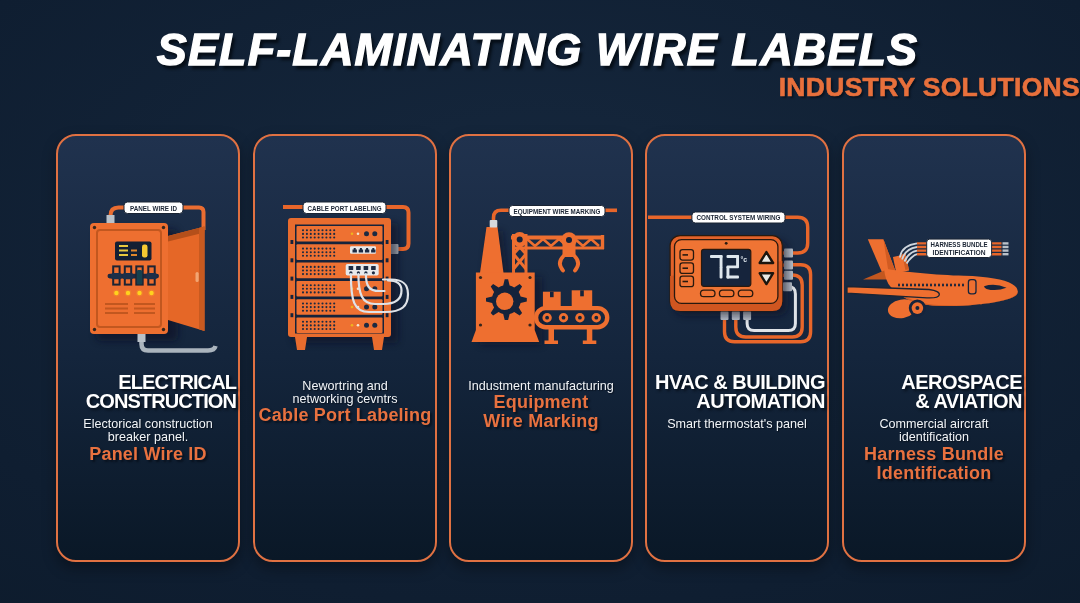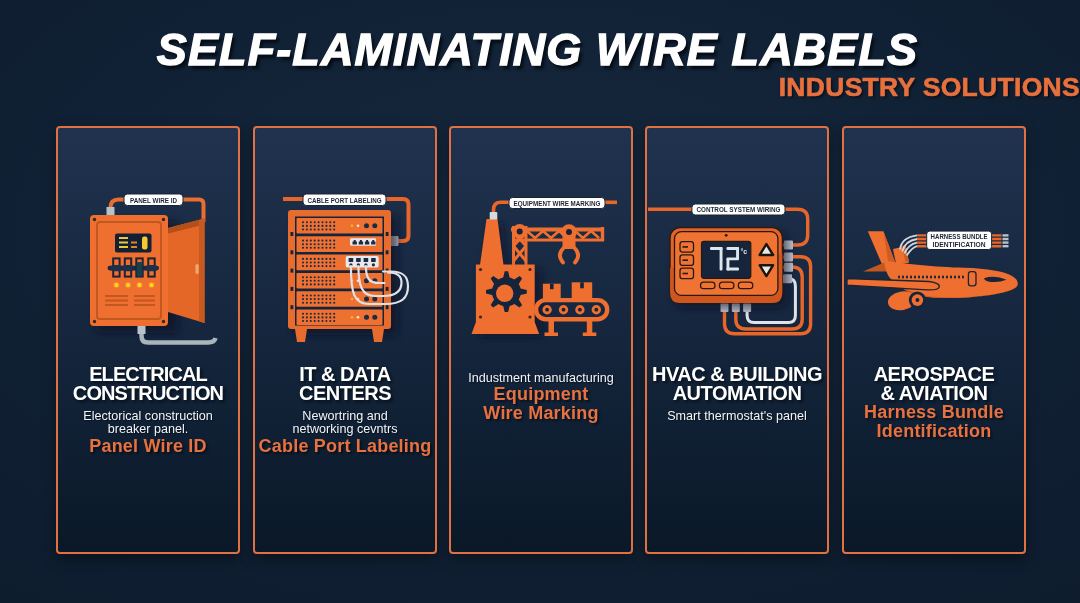--- a/index.html
+++ b/index.html
@@ -7,29 +7,29 @@
        font-family:"Liberation Sans",sans-serif;
        background:radial-gradient(120% 120% at 50% 38%, #16283e 0%, #0f1e31 52%, #0a1725 100%);}
   .title{position:absolute;left:0;top:24px;width:1075px;text-align:center;
          color:#fff;font-weight:bold;font-style:italic;font-size:45px;letter-spacing:1.1px;
          -webkit-text-stroke:1.3px #ffffff;
          text-shadow:3px 4px 3px rgba(4,9,16,0.85);white-space:nowrap;}
   .subtitle{position:absolute;left:0;top:71.5px;width:1080px;text-align:right;
             color:#e8703c;font-weight:bold;font-size:26.5px;letter-spacing:0.3px;
             -webkit-text-stroke:0.6px #e8703c;
             text-shadow:2px 2px 2px rgba(4,9,16,0.6);}
-  .card{position:absolute;top:126px;width:184px;height:428px;box-sizing:border-box;
-        border:2px solid #e07142;border-radius:4px;
+  .card{position:absolute;top:134px;width:184px;height:428px;box-sizing:border-box;
+        border:2px solid #e07142;border-radius:20px;
         background:linear-gradient(180deg,#20324e 0%,#14253c 52%,#0a1827 100%);
         box-shadow:0 6px 14px rgba(0,0,0,0.35);}
   .c1{left:56px}.c2{left:253px}.c3{left:449px}.c4{left:645px}.c5{left:842px}
   .art{position:absolute;left:0;top:0;width:180px;height:242px;}
   .txt{position:absolute;left:2px;top:236.5px;width:176px;text-align:center;color:#fff;}
   .h{font-weight:bold;font-size:20px;line-height:19.3px;letter-spacing:-0.5px;
-     text-shadow:2px 2px 3px rgba(4,9,16,0.75);}
+     text-shadow:2px 2px 3px rgba(4,9,16,0.75);text-align:right;}
   .s{font-size:12.6px;line-height:13.2px;margin-top:7px;color:#f2f5f8;
      text-shadow:1px 1px 1px rgba(4,9,16,0.6);}
   .o{font-weight:bold;font-size:18px;line-height:19.3px;margin-top:0;color:#e8713f;letter-spacing:0.2px;
      text-shadow:2px 2px 2px rgba(4,9,16,0.6);}
   .c1 .h{letter-spacing:-0.9px;}
   .c3 .h{letter-spacing:0;}
   .c4 .h{letter-spacing:-0.5px;}
 </style>
 </head>
 <body>
@@ -356,21 +356,20 @@
     <g fill="none" stroke="#dfe3e8" stroke-width="2.2" stroke-linecap="round">
       <path d="M95.9,138 C95.9,165 99,176 114,176 L130,176 C147,176 153,170 153,158 C153,146.5 146,143.5 136,143.5 L128,143.5"></path>
       <path d="M103.4,138 C103.4,158 107,168 120,168 L128,168 C141,168 146.5,163.5 146.5,154.5 C146.5,146.5 140.5,144.5 133,144.5"></path>
       <path d="M110.9,138 C110.9,150 114,155 124,155 L129.5,155"></path>
     </g>
 
     <rect x="48" y="66" width="83" height="11.5" rx="3.5" fill="#fff" stroke="#1a2433" stroke-width="1"></rect>
     <text x="89.5" y="74.6" font-size="7.6" font-weight="bold" fill="#1a2433" text-anchor="middle" font-family="Liberation Sans,sans-serif" textLength="74" lengthAdjust="spacingAndGlyphs">CABLE PORT LABELING</text>
   </svg>
   <div class="txt">
-    <div class="h">IT &amp; DATA<br>CENTERS</div>
     <div class="s">Newortring and<br>networking cevntrs</div>
     <div class="o">Cable Port Labeling</div>
   </div>
 </div>
 
 <div class="card c3">
   <svg class="art" viewBox="0 0 180 242" id="svg3">
 
     <path d="M59,74.3 L50,74.3 Q42.5,74.3 42.5,81.8 L42.5,86" fill="none" stroke="#e8662a" stroke-width="3.6"></path>
     <line x1="154" y1="74.3" x2="166" y2="74.3" stroke="#e8662a" stroke-width="3.6"></line>
@@ -582,15 +581,16 @@
       <line x1="158.5" y1="114.6" x2="164.5" y2="114.6"></line>
       <line x1="158.5" y1="118.2" x2="164.5" y2="118.2"></line>
     </g>
 
     <rect x="82.7" y="103.1" width="64.9" height="18.4" rx="3" fill="#fff" stroke="#1a2433" stroke-width="1"></rect>
     <text x="115.1" y="111" font-size="7" font-weight="bold" fill="#1a2433" text-anchor="middle" font-family="Liberation Sans,sans-serif" textLength="57" lengthAdjust="spacingAndGlyphs">HARNESS BUNDLE</text>
     <text x="115.1" y="118.8" font-size="7" font-weight="bold" fill="#1a2433" text-anchor="middle" font-family="Liberation Sans,sans-serif" textLength="53" lengthAdjust="spacingAndGlyphs">IDENTIFICATION</text>
   </svg>
   <div class="txt">
     <div class="h">AEROSPACE<br>&amp; AVIATION</div>
+    <div class="s">Commercial aircraft<br>identification</div>
     <div class="o">Harness Bundle<br>Identification</div>
   </div>
 </div>
 
 </body></html>

